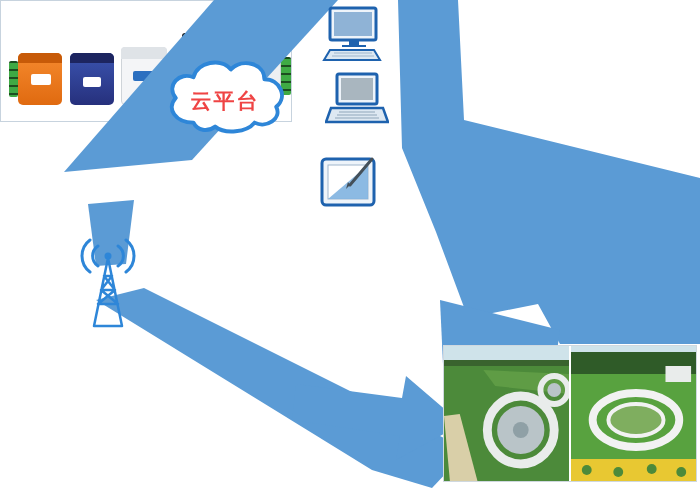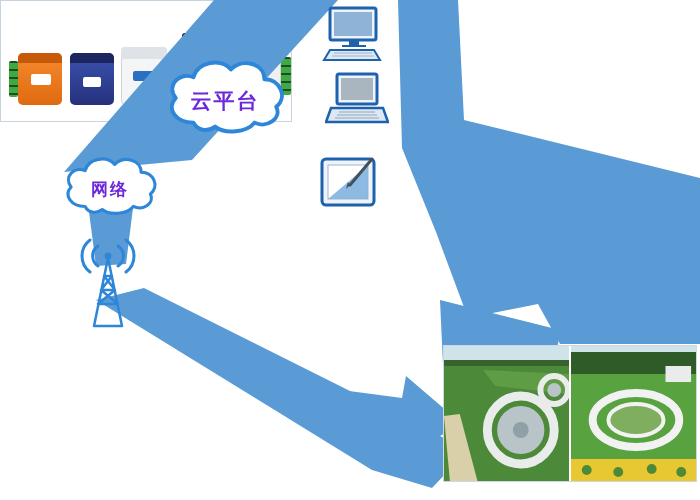--- a/index.html
+++ b/index.html
@@ -7,21 +7,21 @@
 
   .abs{position:absolute;}
   svg{display:block;}
 
   
   #arrows{position:absolute;left:0;top:0;z-index:1;}
 
   
   .cloud{z-index:3;display:flex;align-items:center;justify-content:center;}
   .cloud svg{position:absolute;left:0;top:0;width:100%;height:100%;}
-  .cloud-label{position:relative;z-index:2;color:#6d28d9;font-weight:bold;letter-spacing:2px;}
+  .cloud-label{position:relative;z-index:2;color:#ef4444;font-weight:bold;letter-spacing:2px;}
   .cloud-label.big{font-size:21px;padding-top:6px;}
   .cloud-label.small{font-size:17px;padding-top:4px;}
 
   
   #device-box{left:2px;top:356px;width:292px;height:122px;background:#ffffff;
     border:1px solid #c7d3de;z-index:4;display:flex;align-items:flex-end;
     gap:7px;padding:0 6px 16px 8px;box-sizing:border-box;}
   .dev{position:relative;flex:0 0 auto;}
   .term{position:absolute;background:#3faa44;width:9px;
     background-image:repeating-linear-gradient(180deg,#1d4d20 0 2px,#3faa44 2px 8px);border-radius:2px;}
@@ -81,26 +81,20 @@
     <polygon fill="#5b9bd5" points="296,384 402,398 406,376 462,424 396,460 400,436 292,420"></polygon>
   </svg>
 
   <div class="cloud abs" style="left:156px;top:52px;width:138px;height:92px;">
     <svg viewBox="0 0 140 90">
       <path fill="#ffffff" stroke="#2e86d8" stroke-width="4" stroke-linejoin="round" d="M38 70 C20 70 10 56 20 45 C10 32 24 18 38 24 C42 8 66 4 76 16 C88 4 110 10 110 26 C126 26 134 44 122 54 C128 66 112 76 100 70 C92 80 70 82 60 74 C52 80 42 78 38 70 Z"></path>
     </svg>
     <span class="cloud-label big">云平台</span>
   </div>
 
-  <div class="cloud abs" style="left:54px;top:152px;width:112px;height:70px;">
-    <svg viewBox="0 0 140 90">
-      <path fill="#ffffff" stroke="#2e86d8" stroke-width="4" stroke-linejoin="round" d="M38 70 C20 70 10 56 20 45 C10 32 24 18 38 24 C42 8 66 4 76 16 C88 4 110 10 110 26 C126 26 134 44 122 54 C128 66 112 76 100 70 C92 80 70 82 60 74 C52 80 42 78 38 70 Z"></path>
-    </svg>
-    <span class="cloud-label small">网络</span>
-  </div>
 
   <div class="abs" style="left:68px;top:238px;width:80px;height:92px;z-index:3;">
     <svg viewBox="0 0 80 92" width="80" height="92">
       <g fill="none" stroke="#2e86d8" stroke-width="3" stroke-linecap="round">
         <path d="M30 8 A12 12 0 0 0 30 28"></path>
         <path d="M22 2 A20 20 0 0 0 22 34"></path>
         <path d="M50 8 A12 12 0 0 1 50 28"></path>
         <path d="M58 2 A20 20 0 0 1 58 34"></path>
       </g>
       <circle cx="40" cy="18" r="3.5" fill="#2e86d8"></circle>

